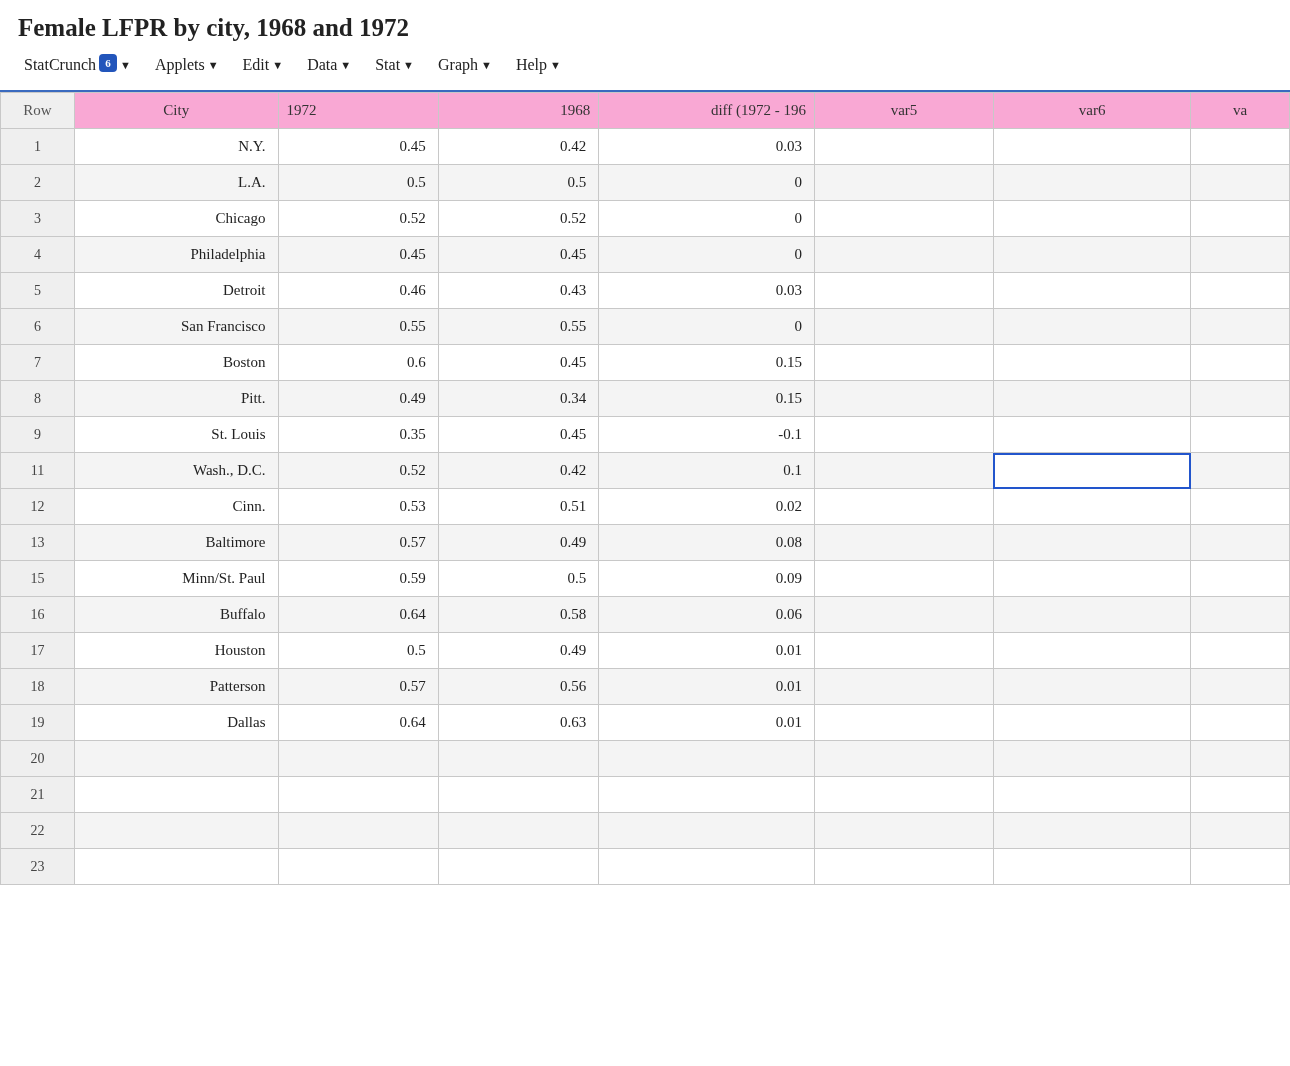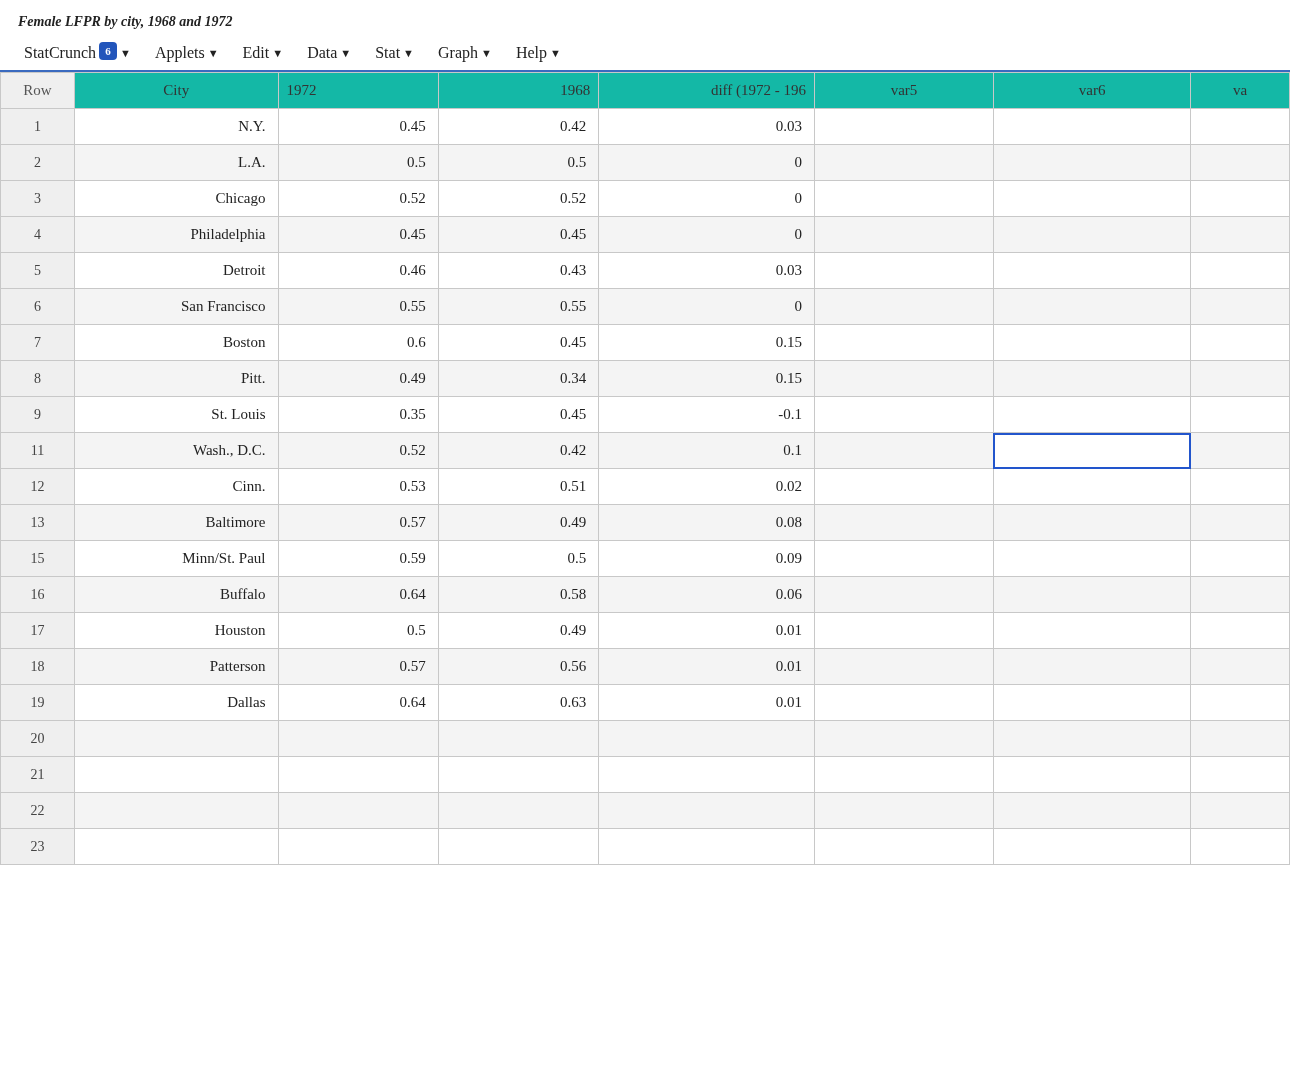--- a/index.html
+++ b/index.html
@@ -3,29 +3,28 @@
   <meta charset="utf-8">
   <style>
     * { margin: 0; padding: 0; box-sizing: border-box; }
     body {
       font-family: Georgia, 'Times New Roman', serif;
       font-size: 15px;
       background: #fff;
       color: #222;
     }
     .page-title {
-      font-size: 14px;
+      font-size: 25px;
       font-weight: bold;
       padding: 14px 26px 6px 18px;
-      font-style: italic;
     }
     .menu-bar {
       display: flex;
       align-items: center;
-      padding: 4px 12px 4px 12px;
+      padding: 4px 12px 12px 12px;
       gap: 0;
       border-bottom: 2px solid #3a6abf;
     }
     .menu-item {
       display: flex;
       align-items: center;
       padding: 4px 12px;
       cursor: pointer;
       font-size: 16px;
       white-space: nowrap;
@@ -62,21 +61,21 @@
     }
     th, td {
       border: 1px solid #c8c8c8;
       padding: 4px 8px;
       font-size: 15px;
       height: 36px;
       overflow: hidden;
       white-space: nowrap;
     }
     thead th {
-      background: #14b8a6;
+      background: #f9a8d4;
       text-align: center;
       font-weight: normal;
       color: #333;
     }
     tbody td {
       background: #fff;
     }
     tbody tr:nth-child(even) td {
       background: #f4f4f4;
     }

